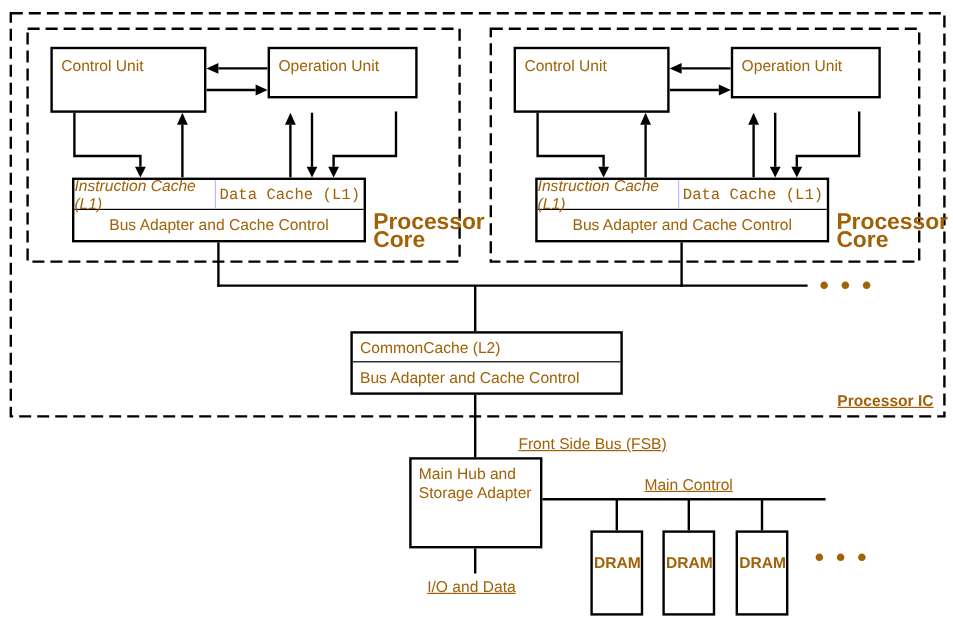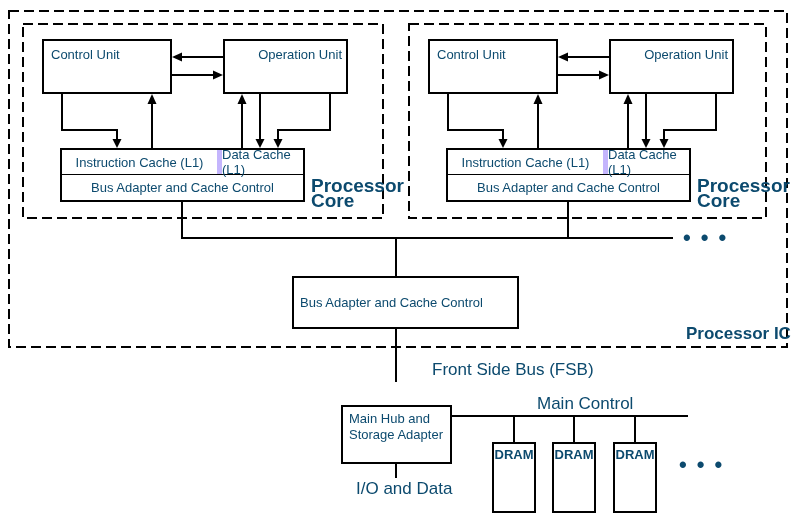--- a/index.html
+++ b/index.html
@@ -2,65 +2,65 @@
 <html><head>
 <meta charset="utf-8">
 <style>
   html, body { margin: 0; padding: 0; background: #ffffff; }
   #stage {
     position: relative;
     width: 794px;
     height: 522px;
     background: #ffffff;
     font-family: "Liberation Sans", sans-serif;
-    color: #0c4a6e;
+    color: #a16207;
     overflow: hidden;
   }
   .layer { position: absolute; left: 0; top: 0; width: 794px; height: 522px; }
   svg line, svg polyline, svg rect.dashed { stroke: #000000; stroke-width: 2; fill: none; }
   svg rect.dashed { stroke-dasharray: 10 5; }
   svg polygon { fill: #000000; stroke: none; }
 
   .core { position: absolute; width: 360px; height: 195px; }
   .core-arrows { position: absolute; left: 0; top: 0; width: 360px; height: 195px; }
 
   .box {
     position: absolute;
     box-sizing: border-box;
     border: 2px solid #000000;
     background: #ffffff;
     font-size: 13px;
     line-height: 15px;
   }
   .unit-box { padding: 6px 4px 0 7px; }
   .cu { left: 20px; top: 16px; width: 130px; height: 55px; }
-  .ou { left: 201px; top: 16px; width: 125px; height: 55px; text-align: right; }
+  .ou { left: 201px; top: 16px; width: 125px; height: 43px; }
 
   .cache-stack { left: 38px; top: 125px; width: 245px; height: 54px; display: flex; flex-direction: column; }
   .cache-row1 { display: flex; height: 25px; box-sizing: border-box; border-bottom: 1px solid #000000; }
-  .cache-cell-i { width: 160px; box-sizing: border-box; border-right: 5px solid #c4b5fd;
-                  display: flex; align-items: center; justify-content: center; }
-  .cache-cell-d { flex: 1; display: flex; align-items: center; justify-content: center; }
+  .cache-cell-i { width: 118px; box-sizing: border-box; border-right: 1px solid #c4b5fd;
+                  display: flex; align-items: center; justify-content: center; font-style: italic; }
+  .cache-cell-d { flex: 1; display: flex; align-items: center; justify-content: center; font-family: Liberation Mono, monospace; }
   .cache-row2 { flex: 1; display: flex; align-items: center; justify-content: center; }
 
   .core-label {
     position: absolute; left: 289px; top: 155px; width: 70px;
     font-weight: bold; font-size: 19px; line-height: 15px;
   }
 
   .l2-stack { left: 292px; top: 276px; width: 227px; height: 53px; display: flex; flex-direction: column; }
   .l2-row1 { height: 24px; box-sizing: border-box; border-bottom: 1px solid #000000;
              display: flex; align-items: center; padding-left: 6px; }
   .l2-row2 { flex: 1; display: flex; align-items: center; padding-left: 6px; }
 
-  .hub-box { left: 341px; top: 381px; width: 111px; height: 59px; padding: 4px 2px 0 6px; line-height: 16px; margin-top: 24px; }
+  .hub-box { left: 341px; top: 381px; width: 111px; height: 76px; padding: 4px 2px 0 6px; line-height: 16px; }
 
-  .dram-box { top: 442px; width: 44px; height: 71px; font-weight: bold; text-align: center; padding-top: 3px; }
+  .dram-box { top: 442px; width: 44px; height: 71px; font-weight: bold; text-align: right; padding-top: 17px; }
 
-  .label { position: absolute; font-size: 17px; line-height: 15px; white-space: nowrap; }
+  .label { position: absolute; font-size: 13px; line-height: 15px; white-space: nowrap; text-decoration: underline; }
   .bold { font-weight: bold; }
   .proc-ic { left: 686px; top: 326px; width: 92px; text-align: right; }
   .dots { position: absolute; font-size: 22px; font-weight: bold; letter-spacing: 10px; line-height: 22px; white-space: nowrap; }
 </style>
 </head>
 <body>
 
 <div id="stage">
 
   <svg class="layer" viewBox="0 0 794 522">
@@ -138,20 +138,21 @@
         <div class="cache-cell-d">Data Cache (L1)</div>
       </div>
       <div class="cache-row2">Bus Adapter and Cache Control</div>
     </div>
     <div class="core-label">Processor Core</div>
   </div>
 
   <div class="dots" style="left:683px; top:227px;">•••</div>
 
   <div class="box l2-stack">
+    <div class="l2-row1">CommonCache (L2)</div>
     <div class="l2-row2">Bus Adapter and Cache Control</div>
   </div>
 
   <div class="label bold proc-ic">Processor IC</div>
 
   <div class="label" style="left:402px; top:362px;margin-left:30px;">Front Side Bus (FSB)</div>
 
   <div class="box hub-box">Main Hub and Storage Adapter</div>
 
   <div class="label" style="left:537px; top:396px;">Main Control</div>

